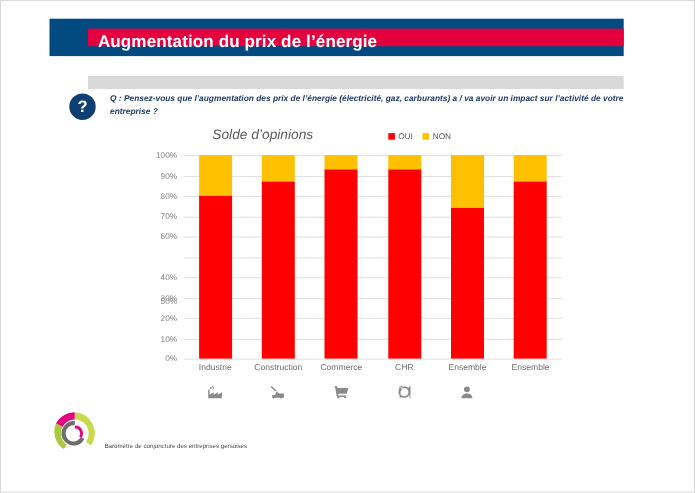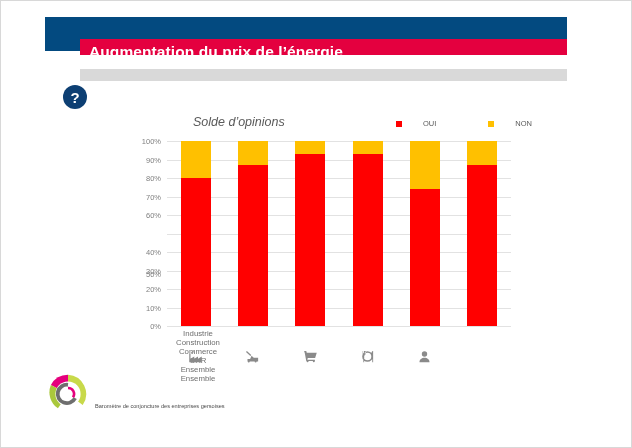--- a/index.html
+++ b/index.html
@@ -25,21 +25,21 @@
     position: absolute;
     left: 44px;
     top: 16px;
     width: 522px;
     height: 34px;
     background: #034a80;
   }
   #title-bar {
     position: absolute;
     left: 79px;
-    top: 38px;
+    top: 25px;
     width: 487px;
     height: 16px;
     background: #e4003f;
   }
   #title-text {
     position: absolute;
     left: 9px;
     top: 4px;
     color: #ffffff;
     font-size: 15.5px;
@@ -110,22 +110,21 @@
     position: absolute;
     left: 232px;
     top: 4px;
     display: flex;
     align-items: center;
     gap: 9px;
   }
   .legend-item {
     display: flex;
     align-items: center;
-    gap: 21px;
-    margin-left: 43px;
+    gap: 3px;
   }
   .legend-swatch {
     width: 6px;
     height: 6px;
     display: inline-block;
   }
   .legend-label {
     font-size: 7.5px;
     color: #5a5a5a;
   }
@@ -189,21 +188,20 @@
   .seg-oui { width: 100%; background: #ff0000; }
 
   
   #x-labels {
     position: absolute;
     left: 46px;
     top: 214px;
     right: 10px;
     display: flex;
     justify-content: space-around;
-    flex-direction: column;
   }
   .x-label {
     width: 62px;
     text-align: center;
     font-size: 7.8px;
     color: #6e6e6e;
     white-space: nowrap;
   }
   #x-icons {
     position: absolute;
@@ -250,20 +248,21 @@
 
   <div id="navy-block"></div>
 
   <div id="title-bar">
     <div id="title-text">Augmentation du prix de l’énergie</div>
   </div>
   <div id="title-underbar"></div>
 
   <div id="question-row">
     <div id="question-badge">?</div>
+    <div id="question-text">Q : Pensez-vous que l’augmentation des prix de l’énergie (électricité, gaz, carburants) a / va avoir un impact sur l’activité de votre entreprise ?</div>
   </div>
 
   <div id="chart-area">
 
     <div id="chart-title">Solde d’opinions</div>
 
     <div id="legend">
       <div class="legend-item">
         <span class="legend-swatch" style="background:#ff0000"></span>
         <span class="legend-label">OUI</span>

